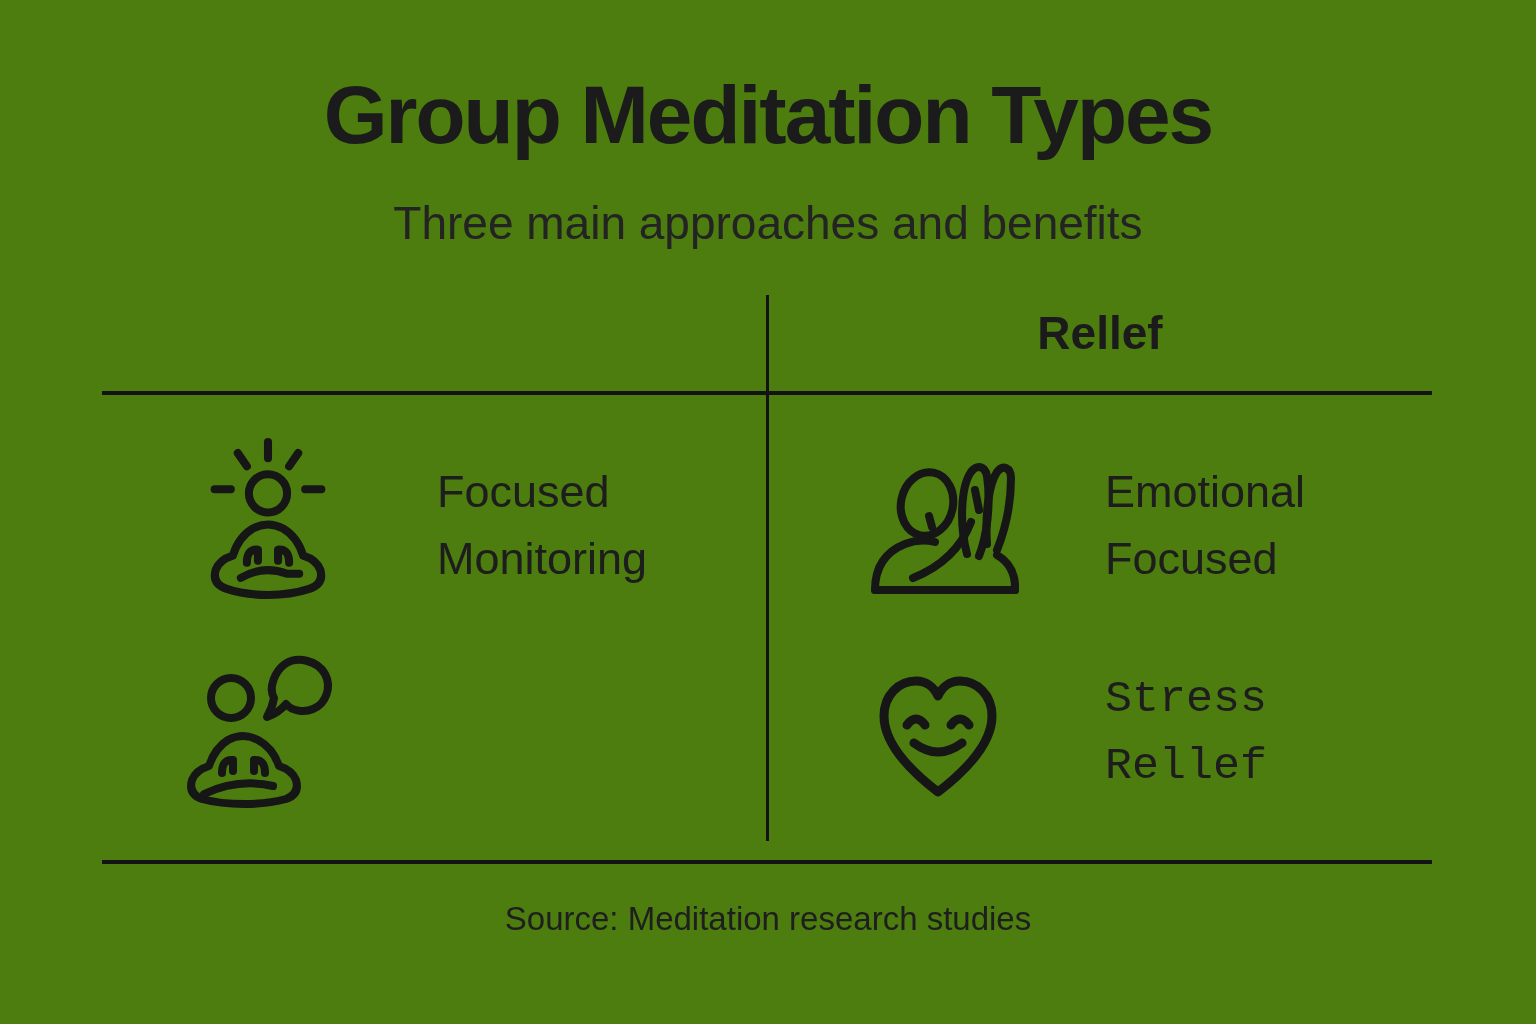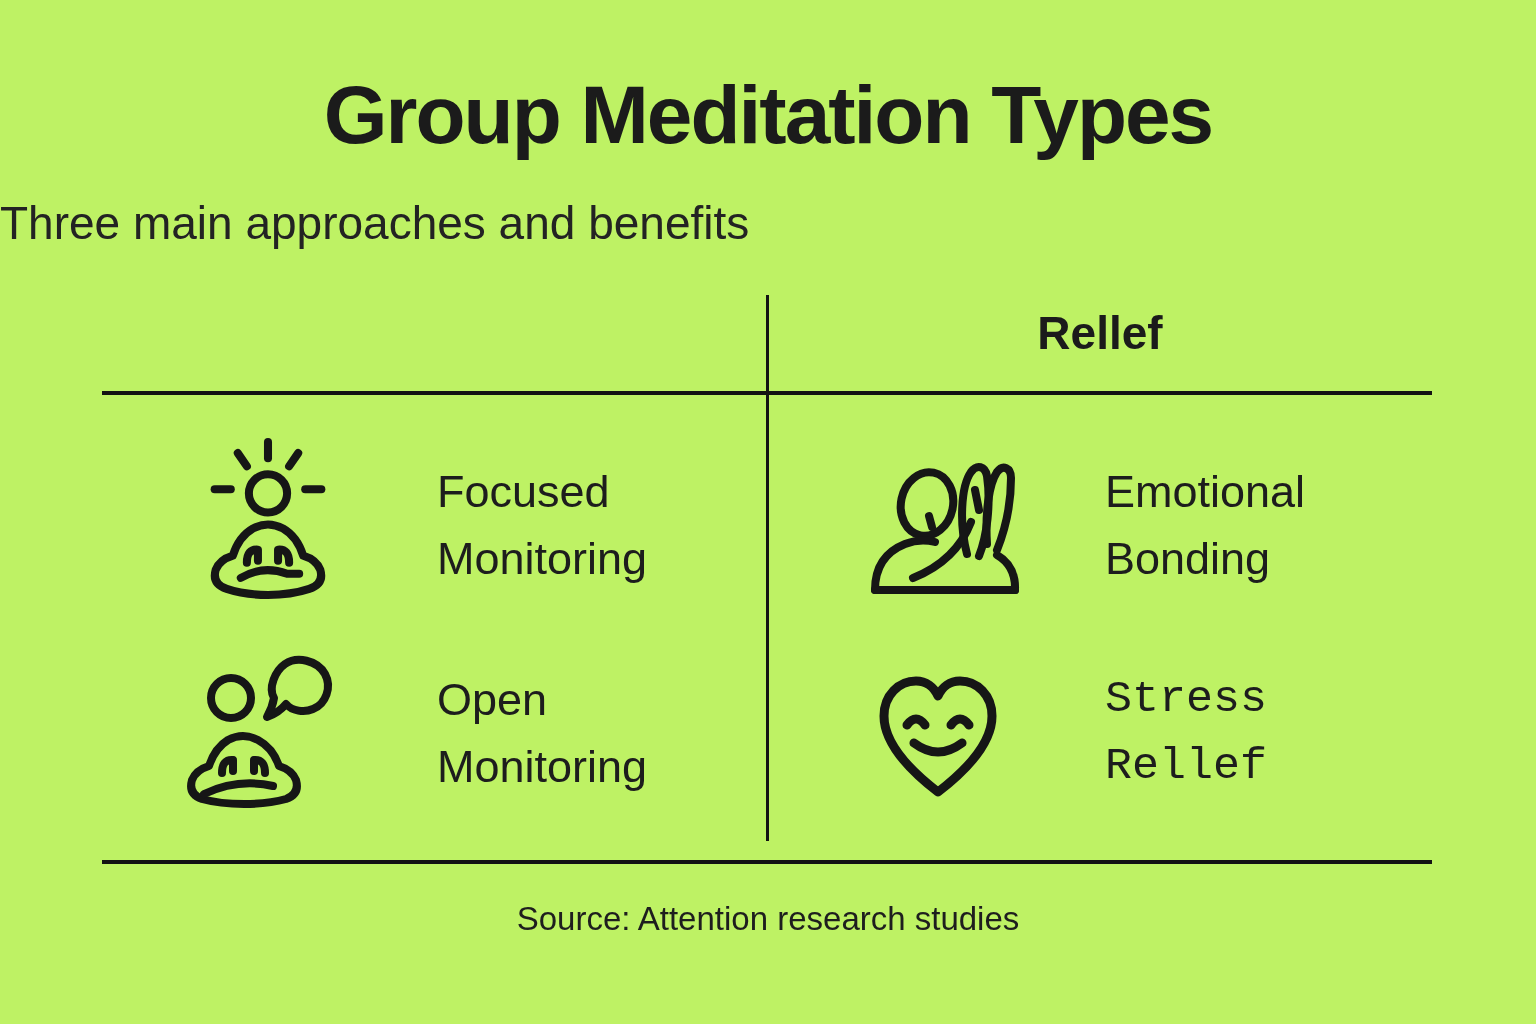--- a/index.html
+++ b/index.html
@@ -6,36 +6,36 @@
   html, body { width: 1536px; height: 1024px; }
   body {
     font-family: "Liberation Sans", sans-serif;
     background: #fffdf6;
     color: #1c1c1c;
   }
   .canvas {
     position: relative;
     width: 1536px;
     height: 1024px;
-    background: #bef264;
+    background: #4d7c0f;
     overflow: hidden;
   }
   .title {
     position: absolute;
     top: 68px; left: 0; width: 100%;
     text-align: center;
     font-size: 82px;
     font-weight: 700;
     letter-spacing: -2px;
     color: #1b1b1b;
   }
   .subtitle {
     position: absolute;
     top: 196px; left: 0; width: 100%;
-    text-align: left;
+    text-align: center;
     font-size: 46px;
     font-weight: 400;
     color: #232323;
   }
   .col-header {
     position: absolute;
     top: 306px;
     font-size: 46px;
     font-weight: 700;
     text-align: center;
@@ -126,46 +126,45 @@
       <g class="stroke" stroke-width="8">
         <circle cx="48" cy="46" r="20"></circle>
         <path d="M102 12 C114 4 134 8 142 22 C149 35 143 52 130 57 C121 61 109 59 103 52 C98 58 90 63 84 65 C88 58 90 52 91 46 C85 36 92 19 102 12 Z"></path>
         <path d="M45 88 Q60 80 75 88 Q90 96 96 114 Q109 118 113 128 Q117 142 103 147 Q85 152 61 152 Q37 152 19 147 Q5 142 9 128 Q13 118 26 114 Q32 96 45 88 Z"></path>
         <path d="M39 121 Q39 107 50 108 L50 119"></path>
         <path d="M82 121 Q82 107 71 108 L71 119"></path>
         <path d="M21 142 Q55 126 90 134"></path>
       </g>
     </svg>
   </div>
-  <div class="row-label lbl-2">Open Monitoring</div>
 
   <div class="icon-box icon-3">
     <svg viewBox="0 0 158 138">
       <g class="stroke" stroke-width="8">
         <ellipse cx="64" cy="46" rx="26" ry="32" transform="rotate(12 64 46)"></ellipse>
         <path d="M66 58 L69 69"></path>
         <path d="M12 132 Q12 98 42 86 Q57 80 72 84"></path>
         <path d="M12 132 H152"></path>
         <path d="M152 132 Q153 108 134 97"></path>
         <path d="M50 120 C80 108 98 90 108 64"></path>
         <path d="M104 96 C96 66 98 28 108 14 C114 6 122 8 124 18 C128 46 124 78 116 98"></path>
         <path d="M124 86 C122 54 126 26 134 14 C140 6 148 10 148 20 C148 46 142 72 134 92"></path>
         <path d="M112 32 L116 52"></path>
       </g>
     </svg>
   </div>
-  <div class="row-label lbl-3">Emotional Bonding</div>
+  <div class="row-label lbl-3">Emotional Focused</div>
 
   <div class="icon-box icon-4">
     <svg viewBox="0 0 132 138">
       <g class="stroke" stroke-width="9">
         <path d="M66 124 C40 104 12 77 12 48 C12 27 27 13 44 13 C54 13 62 19 66 28 C70 19 78 13 88 13 C105 13 120 27 120 48 C120 77 92 104 66 124 Z"></path>
         <path d="M35 57 Q44 45 53 57"></path>
         <path d="M79 57 Q88 45 97 57"></path>
         <path d="M42 75 Q66 93 90 75"></path>
       </g>
     </svg>
   </div>
   <div class="row-label lbl-4">Stress Rellef</div>
 
-  <div class="source">Source: Attention research studies</div>
+  <div class="source">Source: Meditation research studies</div>
 
 </div>
 
 </body></html>

